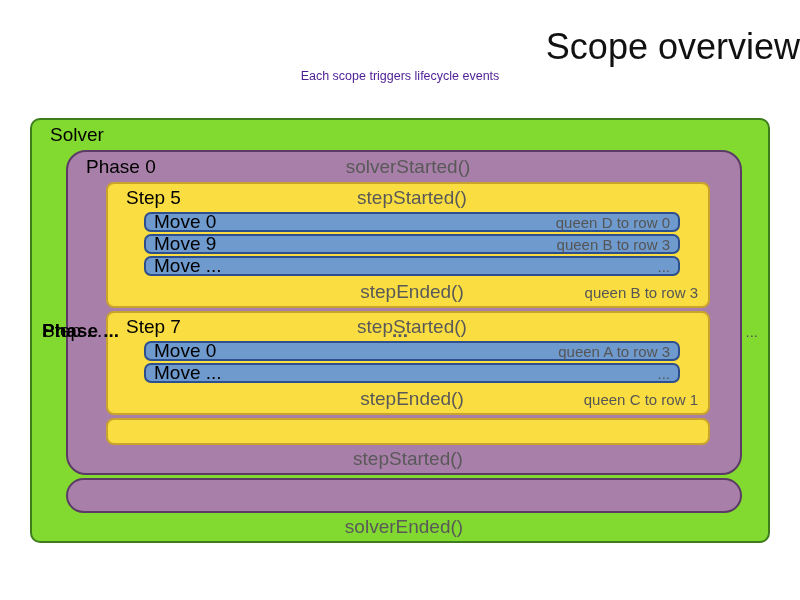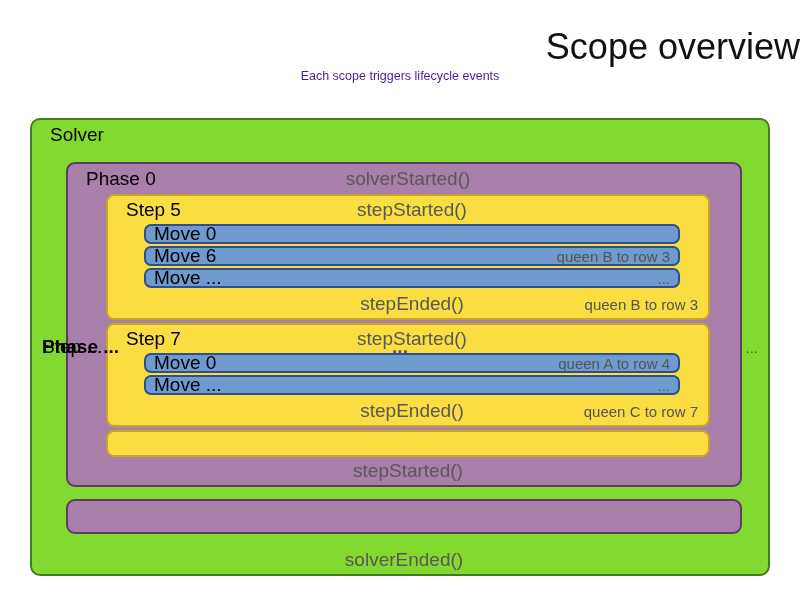--- a/index.html
+++ b/index.html
@@ -21,24 +21,24 @@
 
   .box { box-sizing: border-box; padding-left: 8px; }
 
   .solver {
     position: absolute; left: 30px; top: 118px; width: 740px;
     background: var(--solver-fill, #82d930);
     border: 2px solid var(--solver-border, #3e7d1e);
     border-radius: 10px;
   }
   .phase {
-    margin: 12px 26px;
+    margin: 0 26px;
     background: var(--phase-fill, #a87fa8);
     border: 2px solid var(--phase-border, #5c3a66);
-    border-radius: 9px;
+    border-radius: 20px;
   }
   .step {
     margin: 0 30px 3px 30px;
     background: var(--step-fill, #fadd40);
     border: 2px solid var(--step-border, #c9a42c);
     border-radius: 8px;
   }
   .move {
     position: relative; height: 20px; margin: 0 28px 2px 28px;
     background: var(--move-fill, #6f9acd);
@@ -88,51 +88,52 @@
         <span class="evt">solverStarted()</span>
       </div>
 
       <div class="box step">
         <div class="row hdr-s">
           <span class="lbl">Step 5</span>
           <span class="evt">stepStarted()</span>
         </div>
         <div class="box move">
           <span class="lbl">Move 0</span>
+          <span class="note">queen D to row 0</span>
         </div>
         <div class="box move">
-          <span class="lbl">Move 6</span>
+          <span class="lbl">Move 9</span>
           <span class="note">queen B to row 3</span>
         </div>
         <div class="box move">
           <span class="lbl">Move ...</span>
           <span class="note">...</span>
         </div>
         <div class="row ftr">
           <span class="evt">stepEnded()</span>
           <span class="note">queen B to row 3</span>
         </div>
       </div>
 
       <div class="box step">
         <div class="row hdr-s">
           <span class="lbl">Step 7</span>
           <span class="evt">stepStarted()</span>
         </div>
         <div class="box move">
           <span class="lbl">Move 0</span>
-          <span class="note">queen A to row 4</span>
+          <span class="note">queen A to row 3</span>
         </div>
         <div class="box move">
           <span class="lbl">Move ...</span>
           <span class="note">...</span>
         </div>
         <div class="row ftr">
           <span class="evt">stepEnded()</span>
-          <span class="note">queen C to row 7</span>
+          <span class="note">queen C to row 1</span>
         </div>
       </div>
 
       <div class="box step rowbox" style="margin-bottom:0;text-decoration:underline;">
         <span class="lbl">Step ...</span>
         <span class="evt">...</span>
         <span class="note">...</span>
       </div>
 
       <div class="row ftr">

